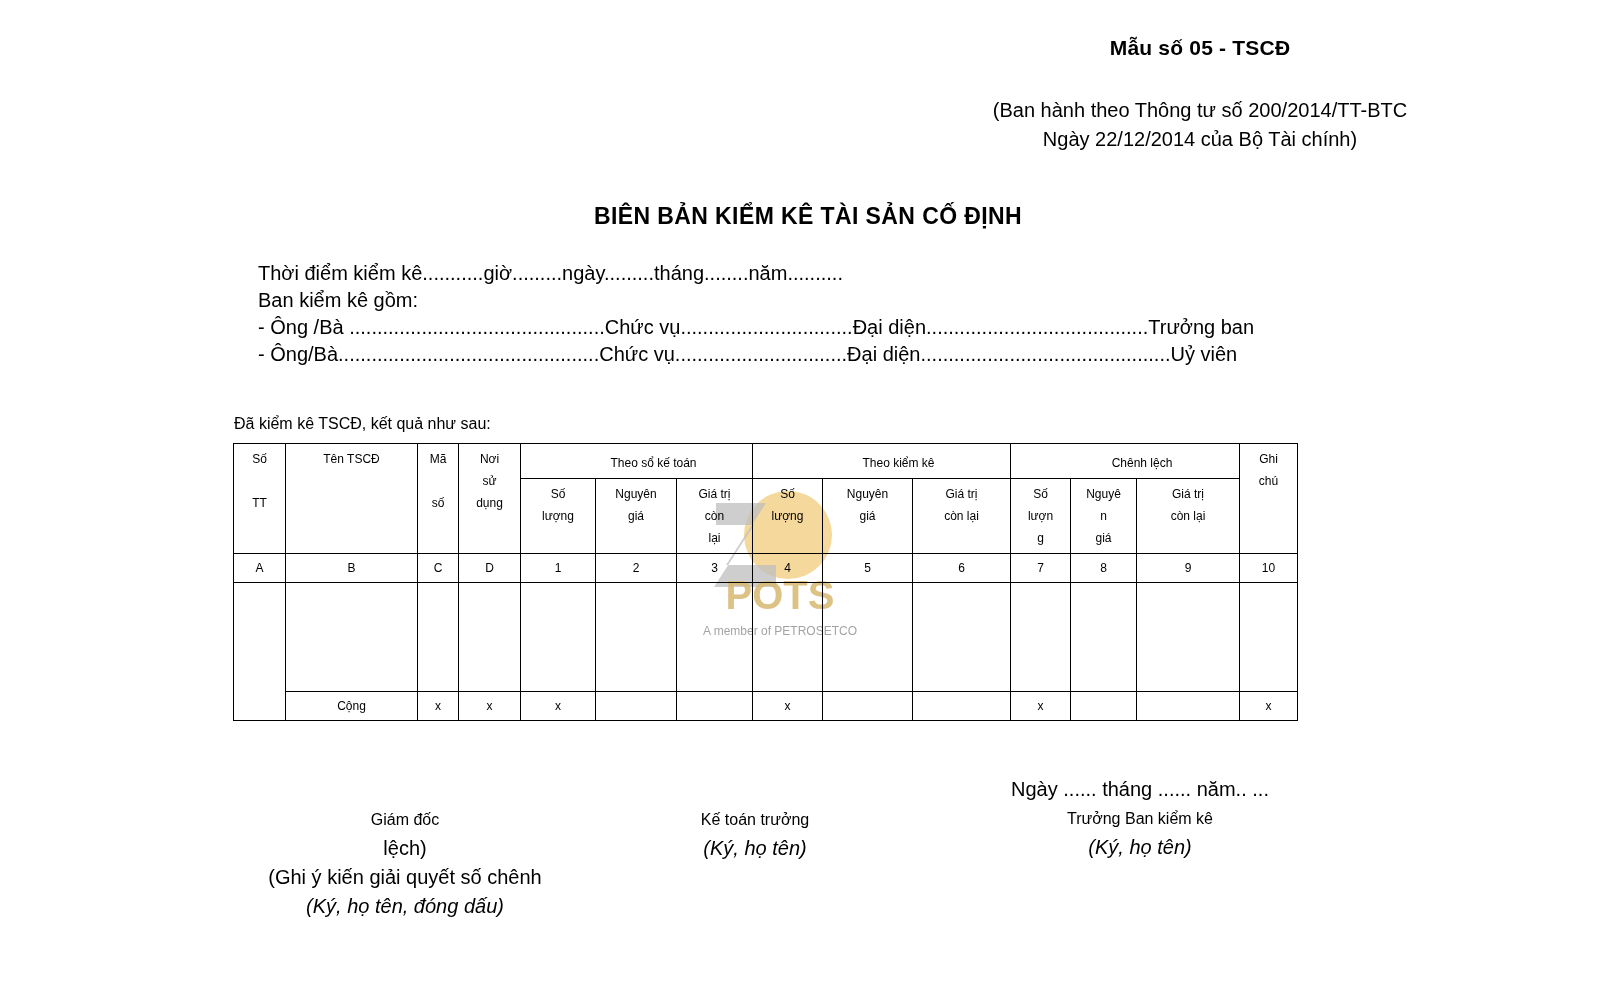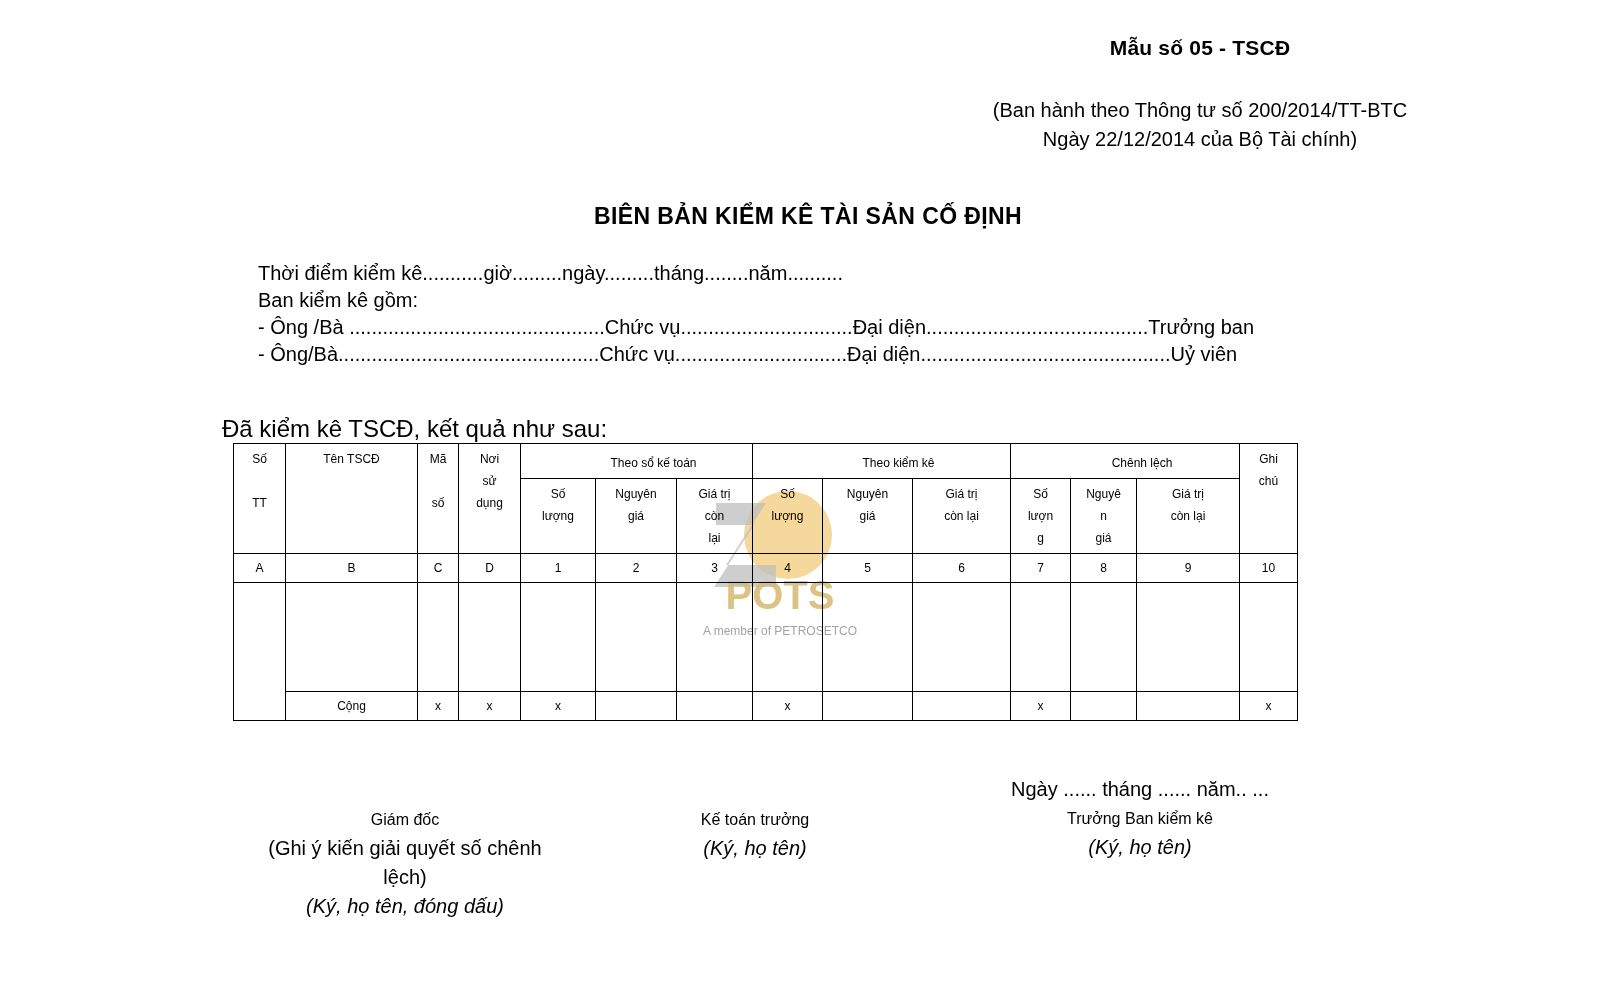--- a/index.html
+++ b/index.html
@@ -77,23 +77,23 @@
   }
   .intro .member-row {
     display: block;
     white-space: nowrap;
   }
   .lead { font-size: 20px; }
 
   
   .table-lead {
     position: absolute;
-    left: 222px;
+    left: 234px;
     top: 415px;
-    font-size: 24px;
+    font-size: 16px;
   }
 
   
   .tbl-wrap {
     position: absolute;
     left: 233px;
     top: 443px;
   }
   table.inv {
     border-collapse: collapse;
@@ -318,22 +318,22 @@
           <td class="totrow">x</td>
         </tr>
       </tbody>
     </table>
   </div>
 
   <div class="signatures">
 
     <div class="sig sig-director">
       <div class="role">Giám đốc</div>
+      <div>lệch)</div>
       <div>(Ghi ý kiến giải quyết số chênh</div>
-      <div>lệch)</div>
       <div class="note">(Ký, họ tên, đóng dấu)</div>
     </div>
 
     <div class="sig sig-accountant">
       <div class="role">Kế toán trưởng</div>
       <div class="note">(Ký, họ tên)</div>
     </div>
 
     <div class="sig sig-chief">
       <div class="date-line">Ngày ...... tháng ...... năm.. ...</div>

